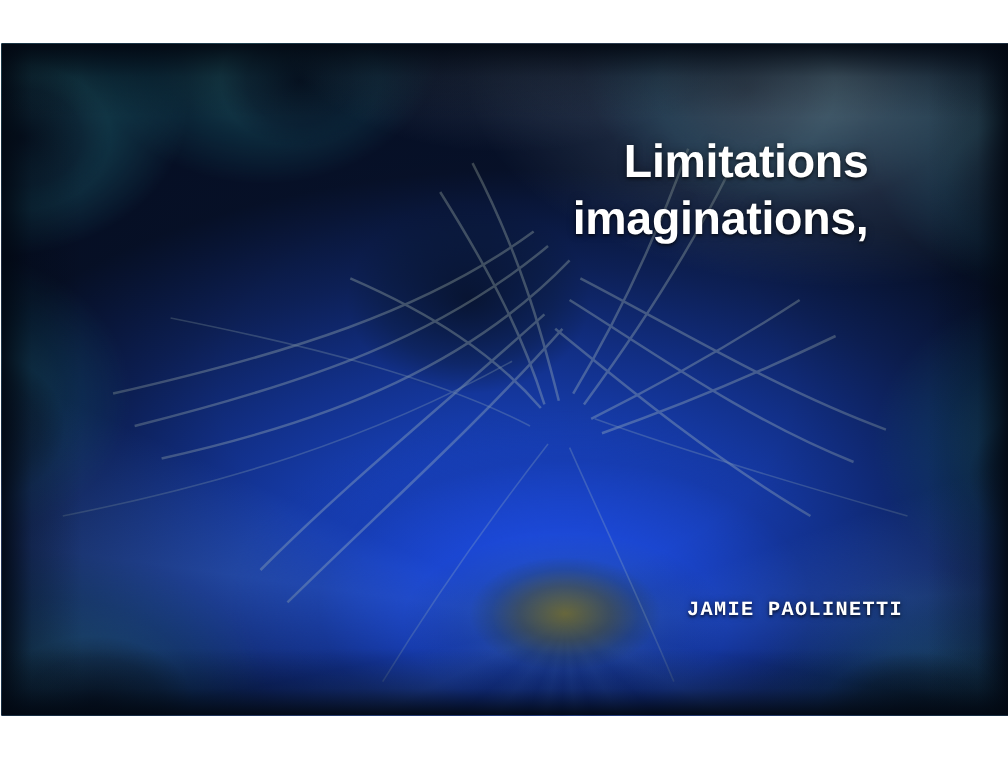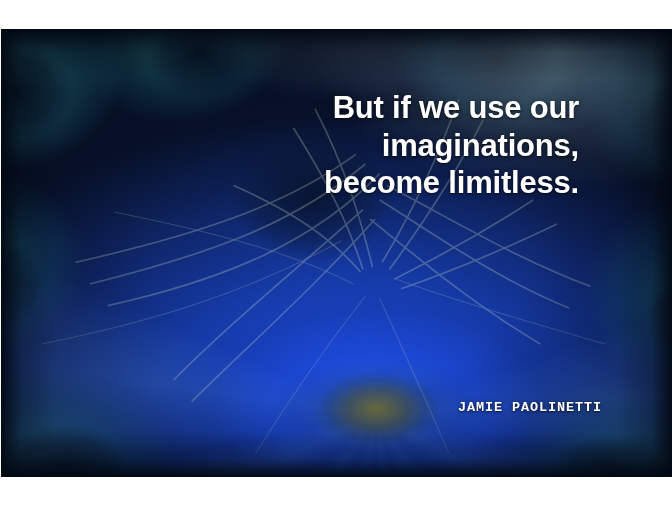--- a/index.html
+++ b/index.html
@@ -210,21 +210,20 @@
           <path d="M430,392 C408,340 388,298 372,262"></path>
           <path d="M150,190 C230,206 300,224 350,250"></path>
         </g>
       </svg>
     </div>
 
     <div class="bg-layer" id="bg-haze"></div>
     <div class="bg-layer" id="bg-vignette"></div>
 
     <div id="quote-block">
-      <span class="quote-line">But if we use our</span>
+      <span class="quote-line">Limitations</span>
       <span class="quote-line">imaginations,</span>
-      <span class="quote-line">become limitless.</span>
     </div>
 
     <div id="attribution">JAMIE PAOLINETTI</div>
 
   </div>
 </div>
 
 </body></html>

